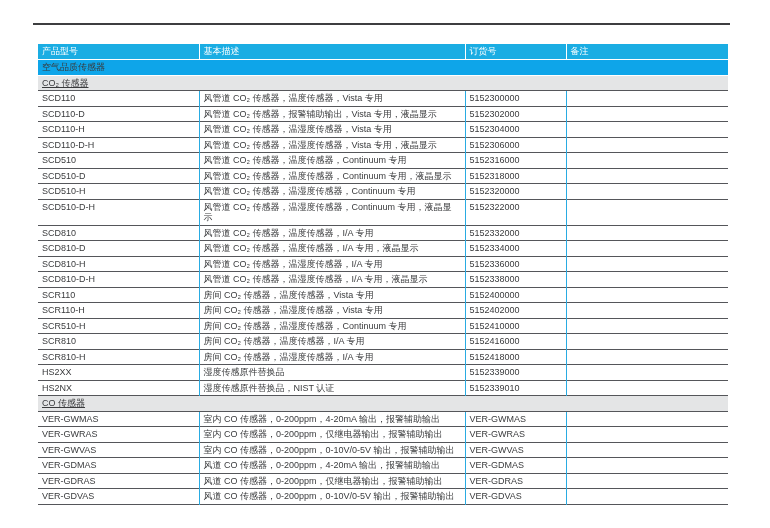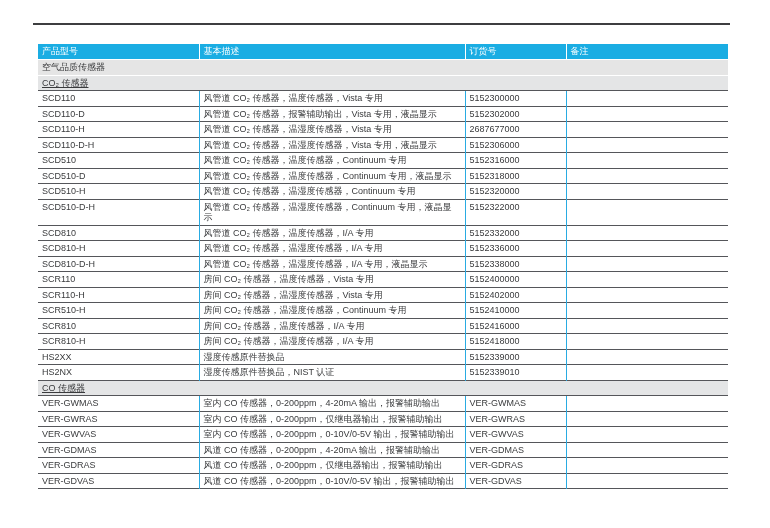--- a/index.html
+++ b/index.html
@@ -58,21 +58,21 @@
     line-height: 10.5px;
     vertical-align: top;
     word-break: break-word;
   }
   tr.data td + td { border-left: 1px solid #29abe2; }
   tr.section td {
     padding: 2px 4px;
     line-height: 10.5px;
     border-top: 1px solid #ffffff;
   }
-  tr.section.blue td { background: #e5e5e5; }
+  tr.section.blue td { background: #0ea5e9; }
   tr.section.gray td { background: #e4e5e6; text-decoration: underline; }
   tr.section.dark-top td { border-top: 1px solid #55565a; margin-left: 16px; }
 </style>
 </head>
 <body>
 
 <div class="page">
   <div class="top-rule"></div>
 
   <table class="catalog">
@@ -105,21 +105,21 @@
         </tr>
         <tr class="data">
           <td>SCD110-D</td>
           <td>风管道 CO₂ 传感器，报警辅助输出，Vista 专用，液晶显示</td>
           <td>5152302000</td>
           <td></td>
         </tr>
         <tr class="data">
           <td>SCD110-H</td>
           <td>风管道 CO₂ 传感器，温湿度传感器，Vista 专用</td>
-          <td>2687677000</td>
+          <td>5152304000</td>
           <td></td>
         </tr>
         <tr class="data">
           <td>SCD110-D-H</td>
           <td>风管道 CO₂ 传感器，温湿度传感器，Vista 专用，液晶显示</td>
           <td>5152306000</td>
           <td></td>
         </tr>
         <tr class="data">
           <td>SCD510</td>
@@ -142,20 +142,26 @@
         <tr class="data">
           <td>SCD510-D-H</td>
           <td>风管道 CO₂ 传感器，温湿度传感器，Continuum 专用，液晶显示</td>
           <td>5152322000</td>
           <td></td>
         </tr>
         <tr class="data">
           <td>SCD810</td>
           <td>风管道 CO₂ 传感器，温度传感器，I/A 专用</td>
           <td>5152332000</td>
+          <td></td>
+        </tr>
+        <tr class="data">
+          <td>SCD810-D</td>
+          <td>风管道 CO₂ 传感器，温度传感器，I/A 专用，液晶显示</td>
+          <td>5152334000</td>
           <td></td>
         </tr>
         <tr class="data">
           <td>SCD810-H</td>
           <td>风管道 CO₂ 传感器，温湿度传感器，I/A 专用</td>
           <td>5152336000</td>
           <td></td>
         </tr>
         <tr class="data">
           <td>SCD810-D-H</td>

